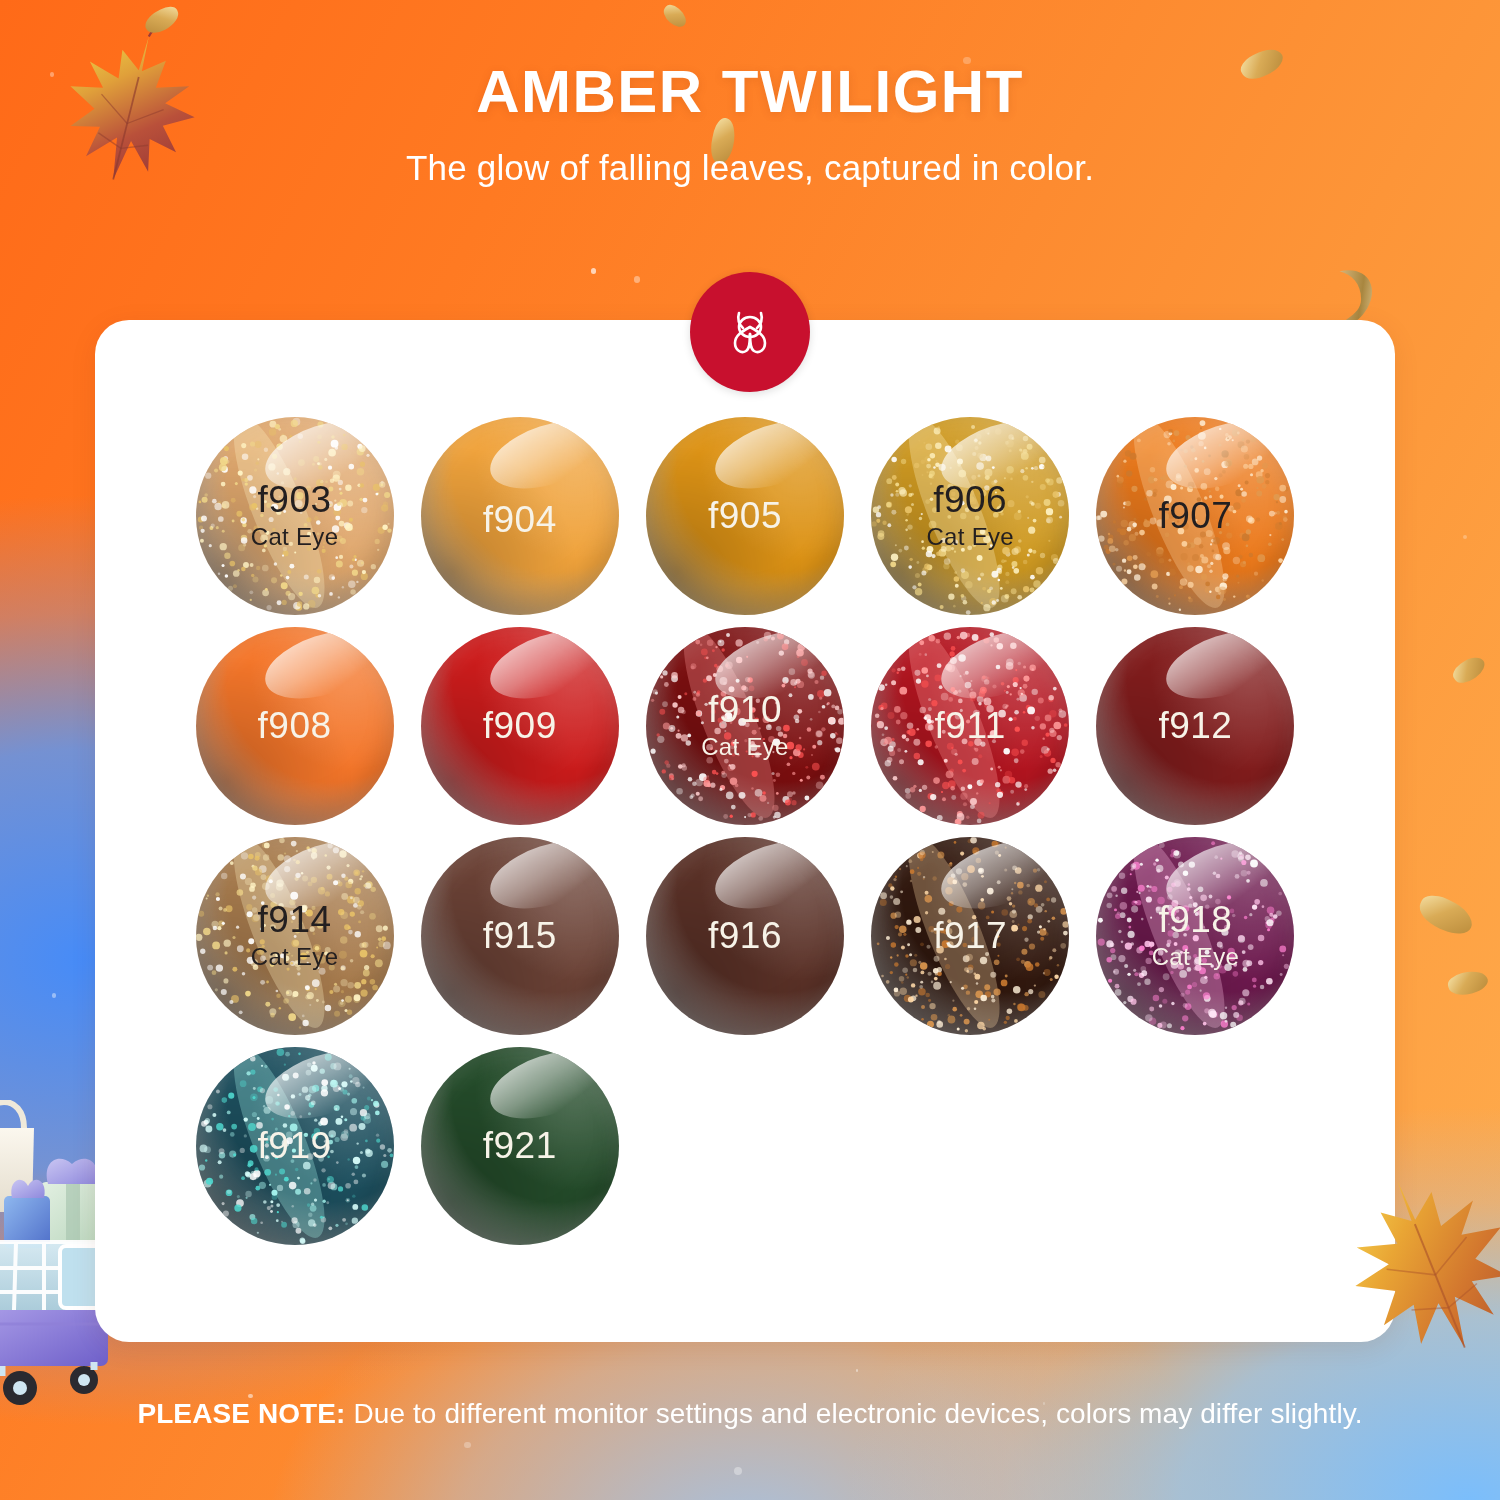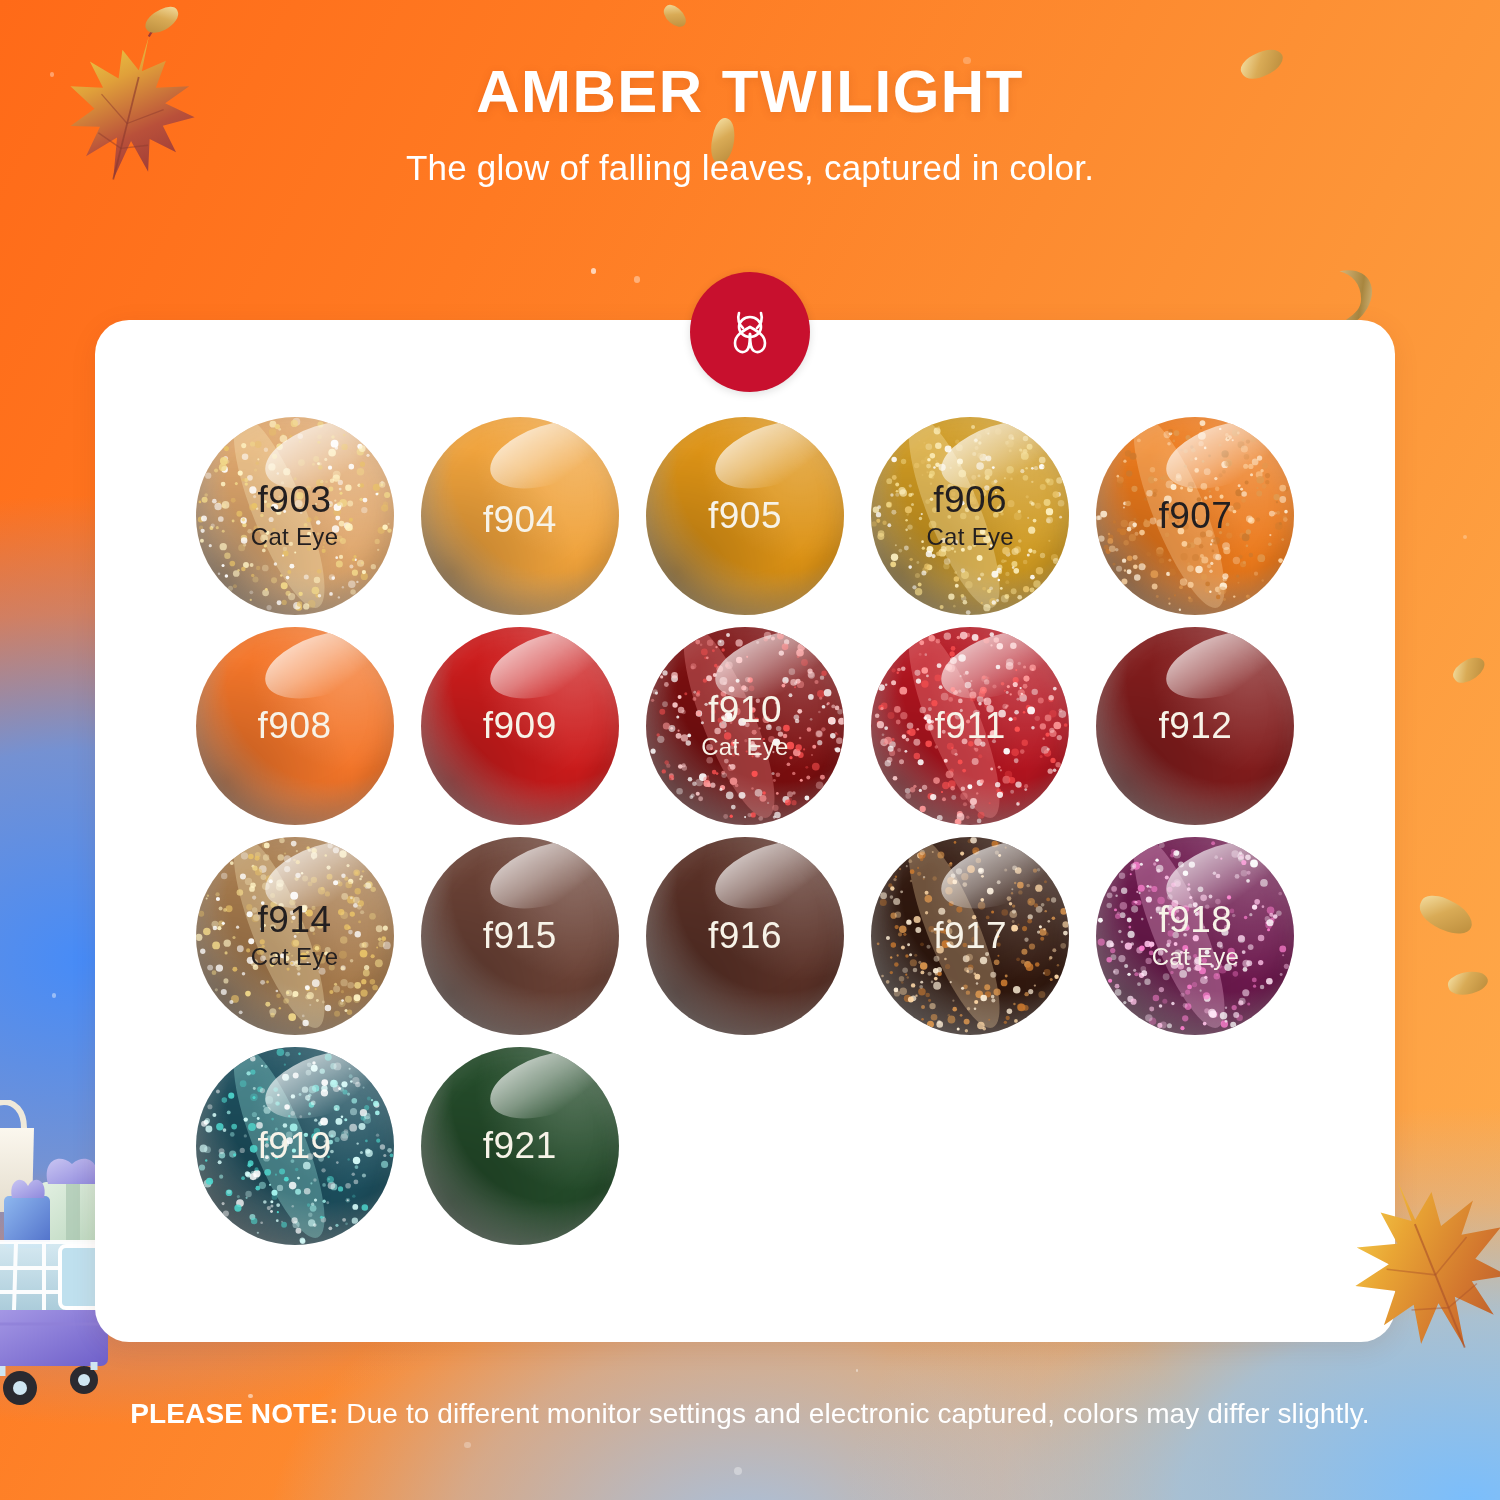--- a/index.html
+++ b/index.html
@@ -2778,16 +2778,16 @@
         <div class="cell">
           <div class="swatch" style="background: radial-gradient(circle at 68% 26%, rgb(36, 75, 42) 0%, rgb(36, 75, 42) 52%, rgba(0, 0, 0, 0.3) 100%);">
             <div class="code" style="color: rgb(247, 243, 232);">f921</div>
           </div>
         </div>
       </div>
   </div>
 
   <div class="footer">
     <b>PLEASE NOTE:</b>
-    <span>Due to different monitor settings and electronic captured, colors may differ slightly.</span>
+    <span>Due to different monitor settings and electronic devices, colors may differ slightly.</span>
   </div>
 
 </div>
 
 </body></html>

